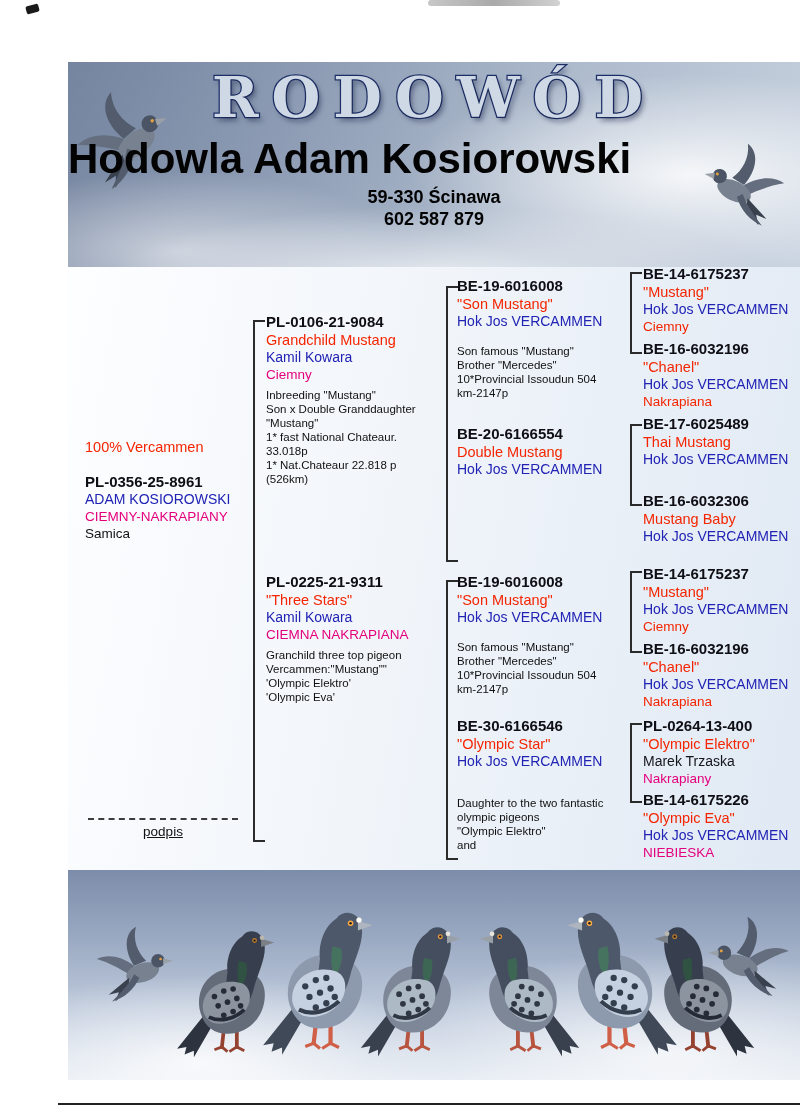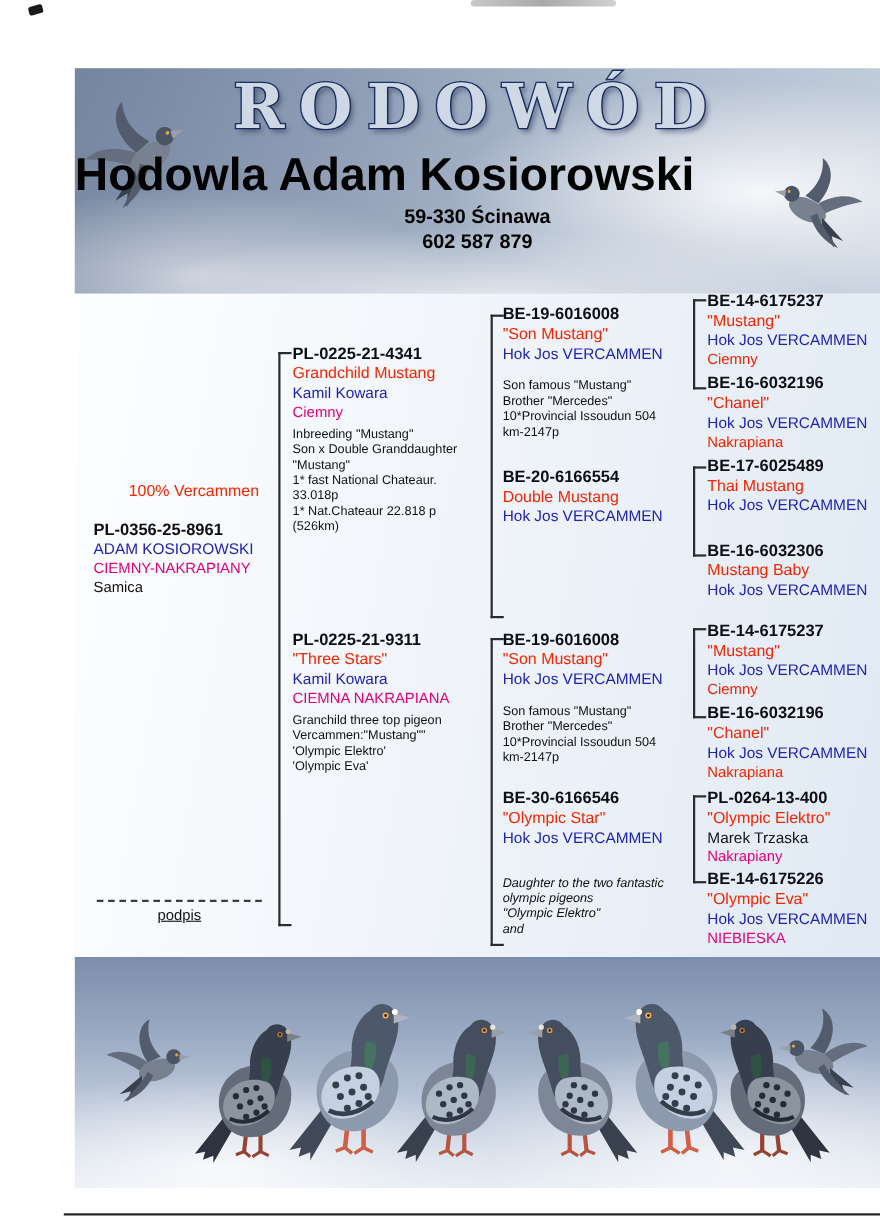--- a/index.html
+++ b/index.html
@@ -41,24 +41,24 @@
   
   .bird{position:absolute;}
   .ring{font-weight:bold;font-size:15px;line-height:19px;color:var(--ink,#0e0e14);}
   .name{font-size:14.5px;line-height:18px;color:var(--red,#f42500);}
   .fancier{font-size:14px;line-height:17px;color:var(--blue,#2023b4);}
   .fancier.dark{color:#15151c;}
   .colorline{font-size:13.5px;line-height:17px;}
   .colorline.red{color:var(--red,#f42500);}
   .colorline.magenta{color:var(--magenta,#e4007d);}
   .sex{font-size:13.5px;line-height:17px;color:#111;}
-  .note{font-size:14.5px;line-height:18px;color:var(--red,#f42500);margin-bottom:16px;margin-left:32px;}
+  .note{font-size:14.5px;line-height:18px;color:var(--red,#f42500);margin-bottom:16px;}
   .desc{font-size:11.5px;line-height:14px;color:#101010;white-space:pre-line;margin-top:14px;}
   .desc.tight{margin-top:5px;}
-  .desc.late{margin-top:26px;font-style:italic;}
+  .desc.late{margin-top:26px;}
 
   .bracket{position:absolute;width:10px;border:2px solid var(--line,#2b2b2b);border-right:none;}
 
   .signature{position:absolute;left:20px;top:756px;width:150px;border-top:2px dashed #3c3c3c;
     text-align:center;padding-top:4px;font-size:13.5px;color:#111;text-decoration:underline;}
 
   .footer-version{position:absolute;left:0;top:998px;width:732px;text-align:center;
     font-size:11px;color:#101010;}
 
   
@@ -143,21 +143,21 @@
 
     <div class="bird" style="left:17px;top:376px;width:176px">
       <div class="note">100% Vercammen</div>
       <div class="ring">PL-0356-25-8961</div>
       <div class="fancier">ADAM KOSIOROWSKI</div>
       <div class="colorline magenta">CIEMNY-NAKRAPIANY</div>
       <div class="sex">Samica</div>
     </div>
 
     <div class="bird" style="left:198px;top:250px;width:184px">
-      <div class="ring">PL-0225-21-4341</div>
+      <div class="ring">PL-0106-21-9084</div>
       <div class="name">Grandchild Mustang</div>
       <div class="fancier">Kamil Kowara</div>
       <div class="colorline magenta">Ciemny</div>
       <div class="desc tight">Inbreeding "Mustang"
 Son x Double Granddaughter
 "Mustang"
 1* fast National Chateaur.
 33.018p
 1* Nat.Chateaur 22.818 p
 (526km)</div>

